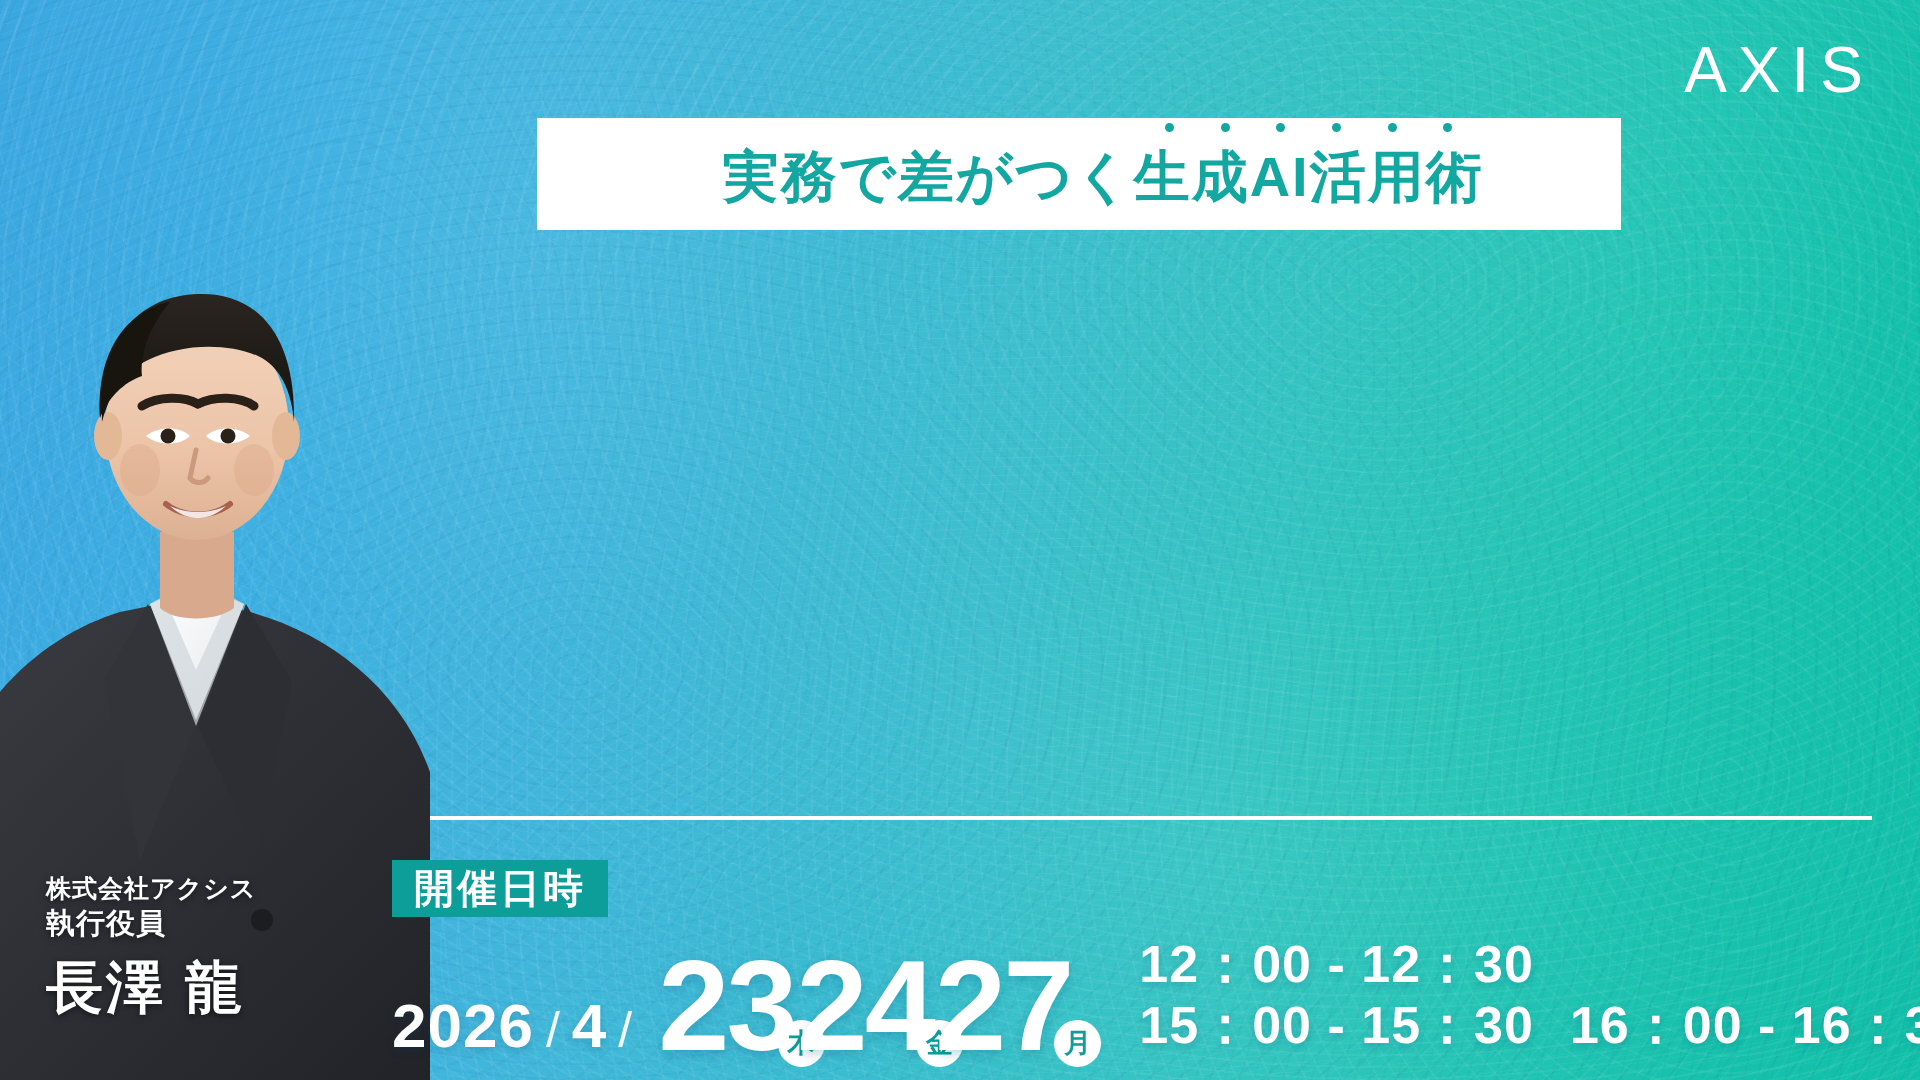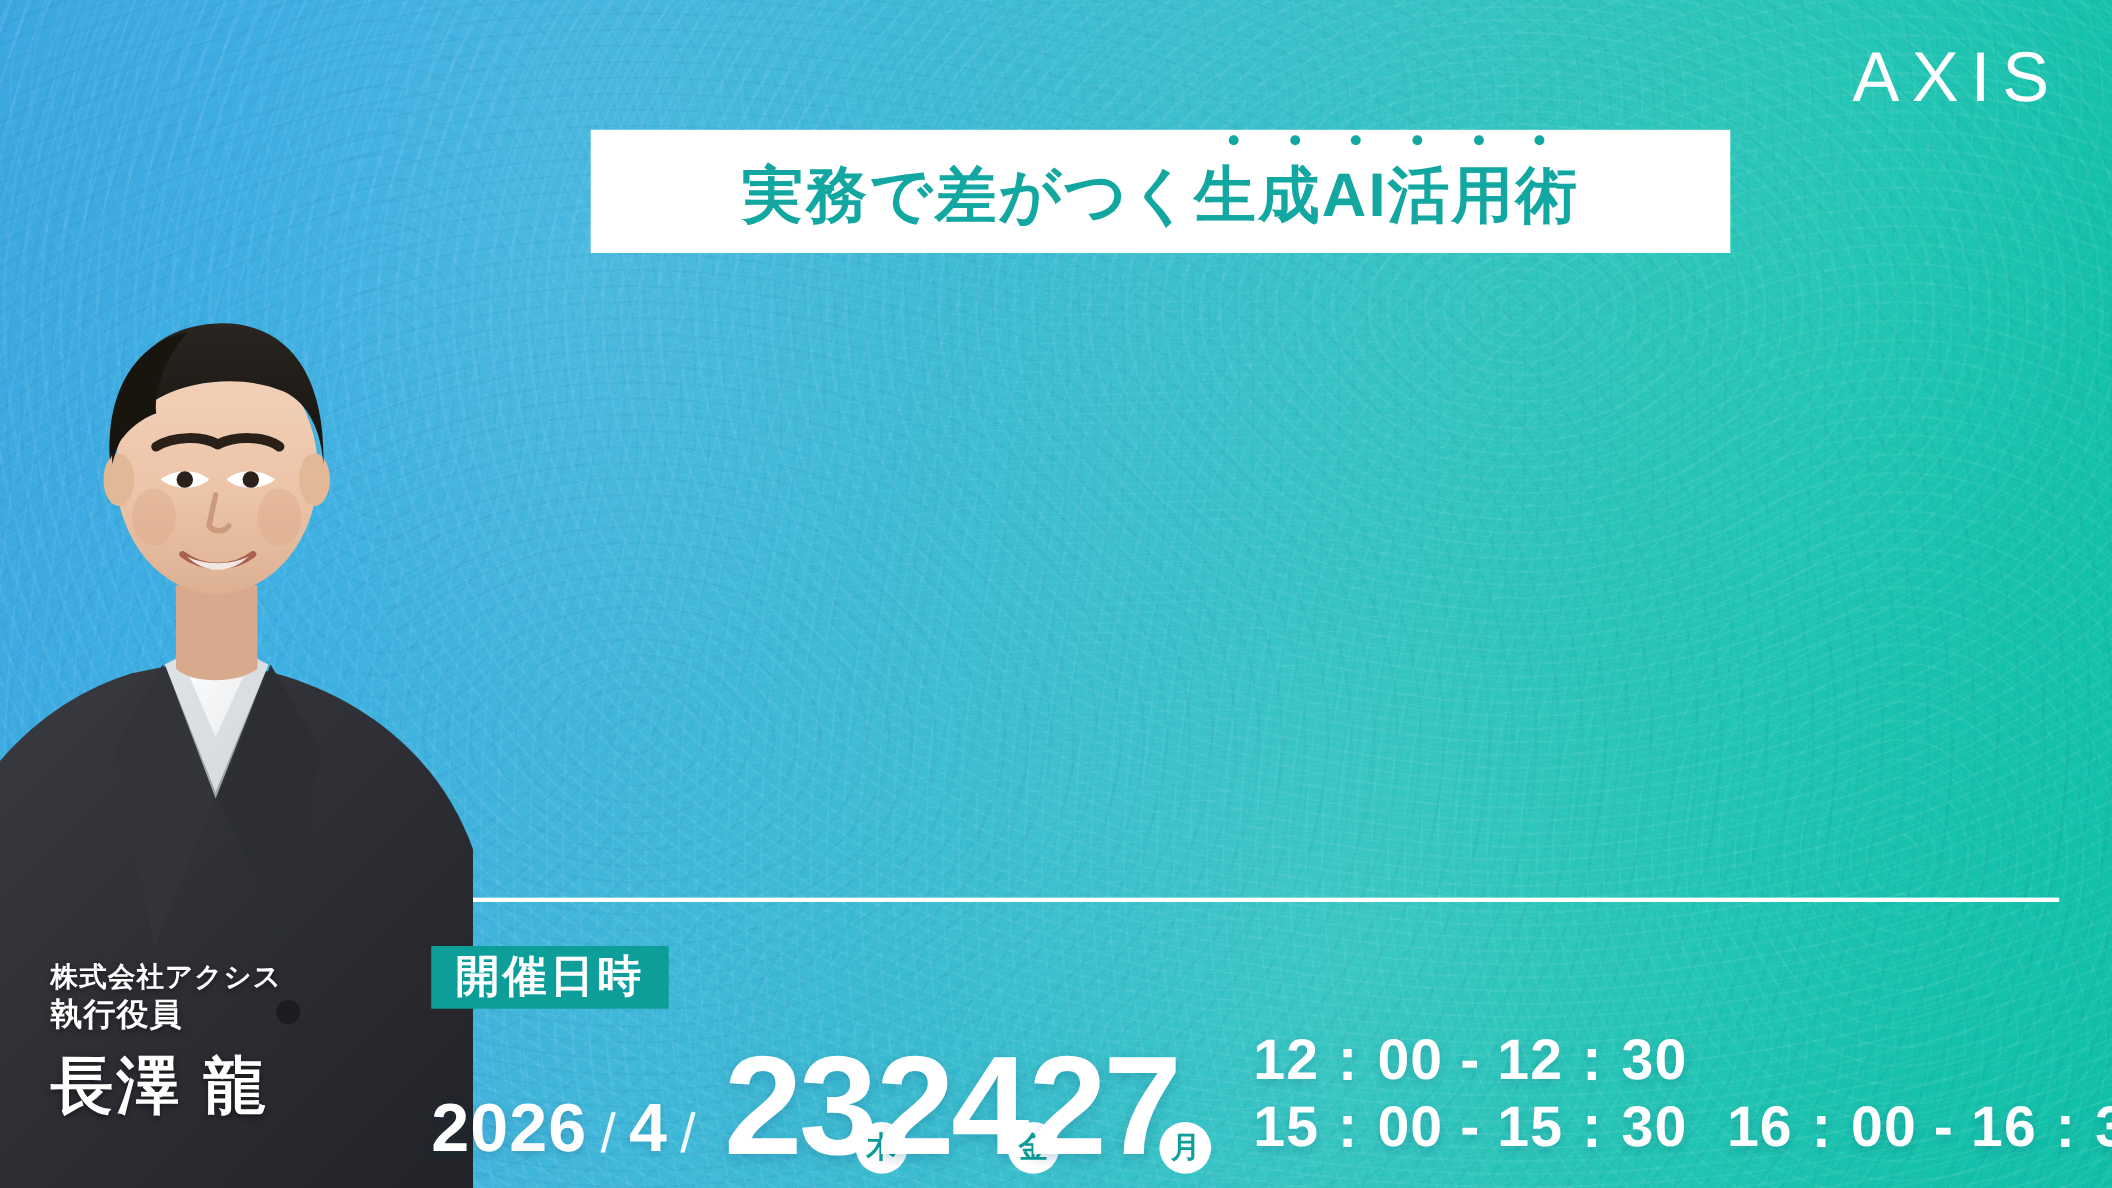--- a/index.html
+++ b/index.html
@@ -89,20 +89,21 @@
     position: absolute;
     left: 537px;
     top: 118px;
     width: 1036px;
     height: 112px;
     background: #ffffff;
     display: flex;
     align-items: center;
     justify-content: center;
     z-index: 6;
+    padding-left: 48px;
   }
   .eyebrow-text {
     color: #12a7a0;
     font-size: 56px;
     font-weight: 700;
     letter-spacing: 2px;
     line-height: 1;
     white-space: nowrap;
     position: relative;
     top: 3px;

